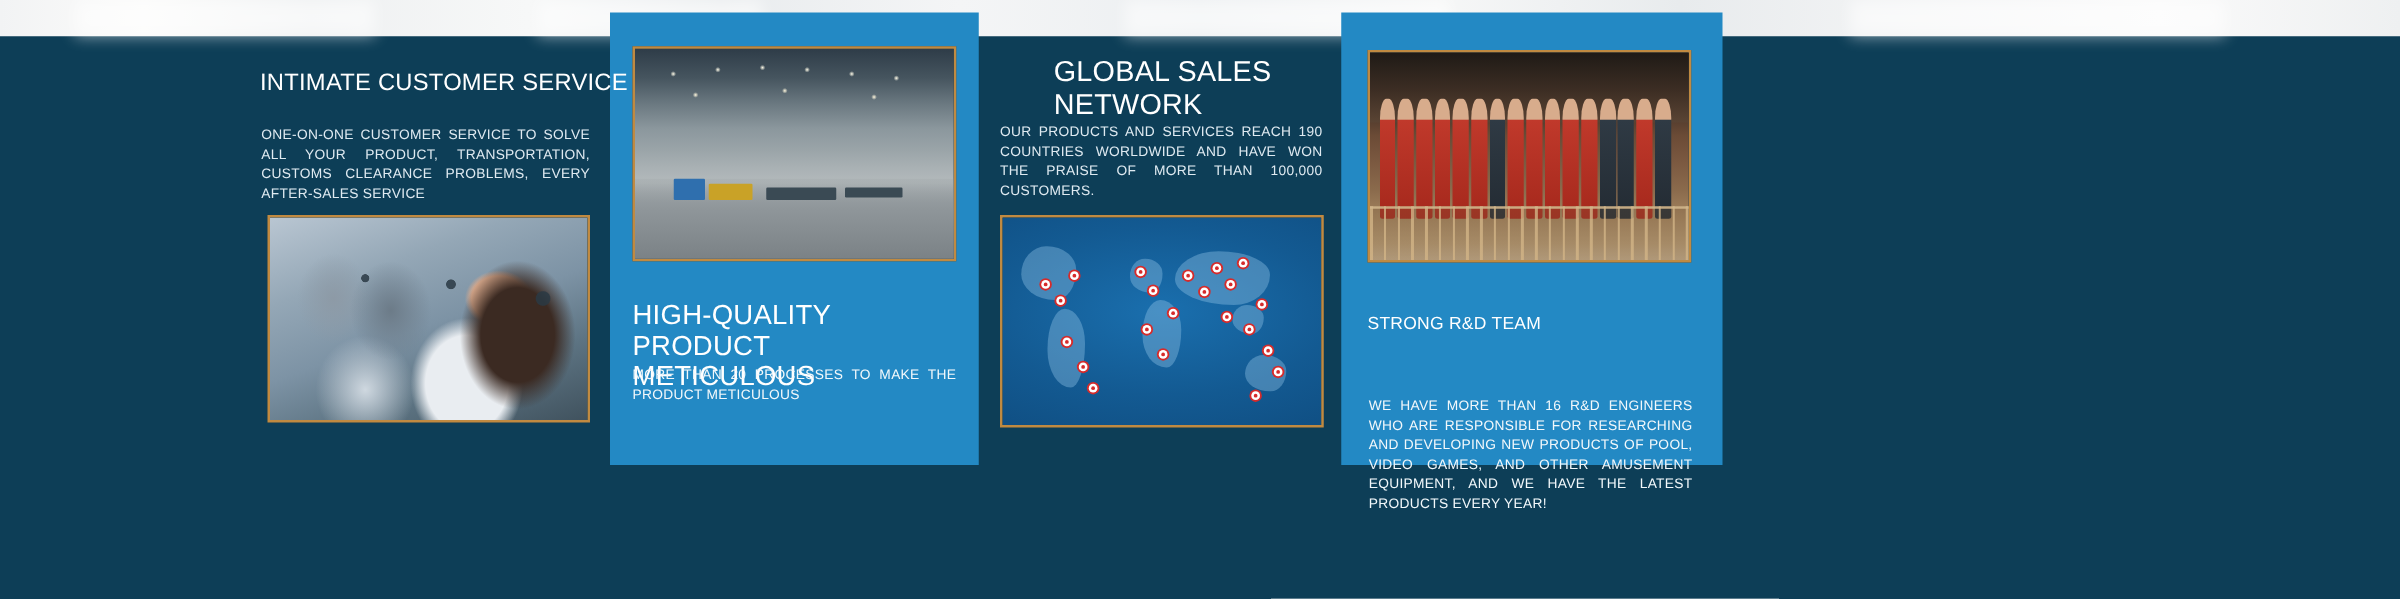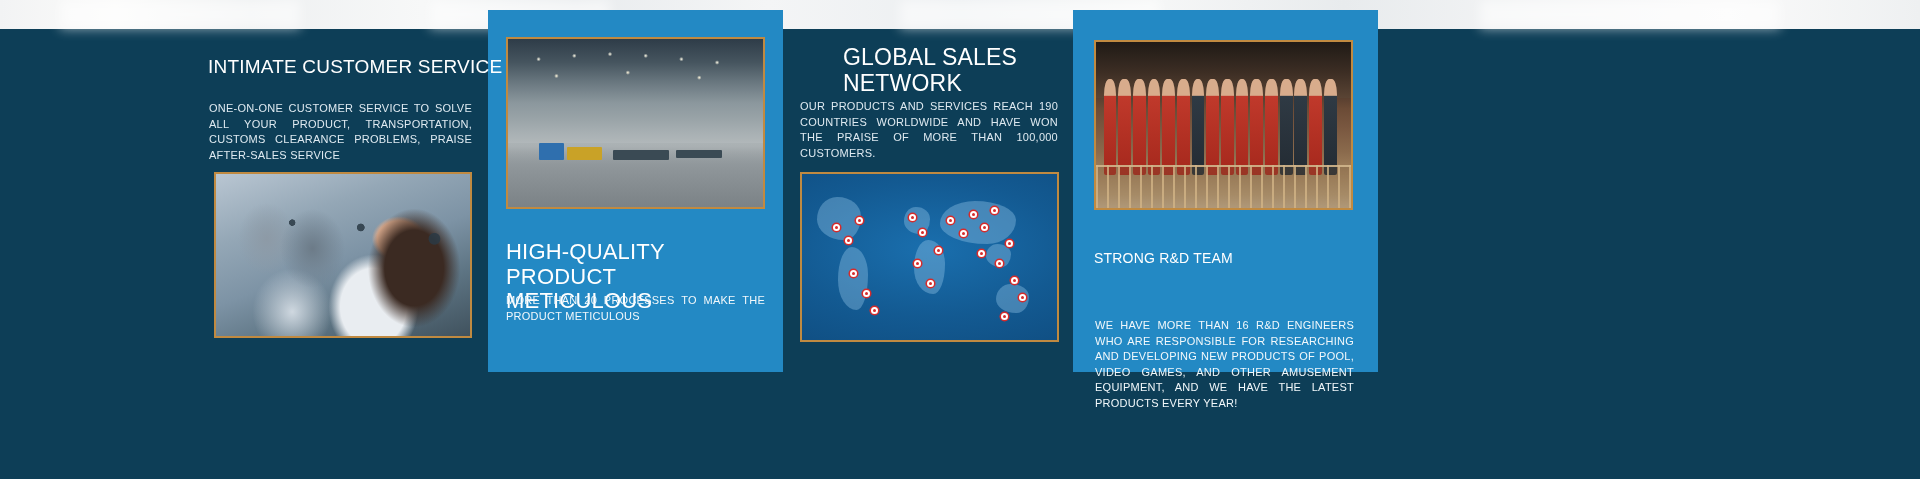--- a/index.html
+++ b/index.html
@@ -181,21 +181,21 @@
     <div class="smear" style="left:430px; width:180px;"></div>
     <div class="smear" style="left:900px; width:260px;"></div>
     <div class="smear" style="left:1480px;width:300px;"></div>
   </div>
 
   <div class="panel" style="left:488px; top:10px; width:295px; height:362px;"></div>
   <div class="panel" style="left:1073px; top:10px; width:305px; height:362px;"></div>
 
   <div class="on-dark">
     <div class="heading" style="left:208px; top:56px; width:300px; font-size:19px;">INTIMATE CUSTOMER SERVICE</div>
-    <div class="body-copy" style="left:209px; top:101px; width:263px;">ONE-ON-ONE CUSTOMER SERVICE TO SOLVE ALL YOUR PRODUCT, TRANSPORTATION, CUSTOMS CLEARANCE PROBLEMS, PRAISE AFTER-SALES SERVICE</div>
+    <div class="body-copy" style="left:209px; top:101px; width:263px;">ONE-ON-ONE CUSTOMER SERVICE TO SOLVE ALL YOUR PRODUCT, TRANSPORTATION, CUSTOMS CLEARANCE PROBLEMS, EVERY AFTER-SALES SERVICE</div>
 
     <div class="photo ph-callcenter" style="left:214px; top:172px; width:258px; height:166px;">
       <div class="inner"></div>
       <div class="hs"></div>
     </div>
   </div>
 
   <div class="on-blue">
     <div class="photo ph-factory" style="left:506px; top:37px; width:259px; height:172px;">
       <div class="inner"></div>

